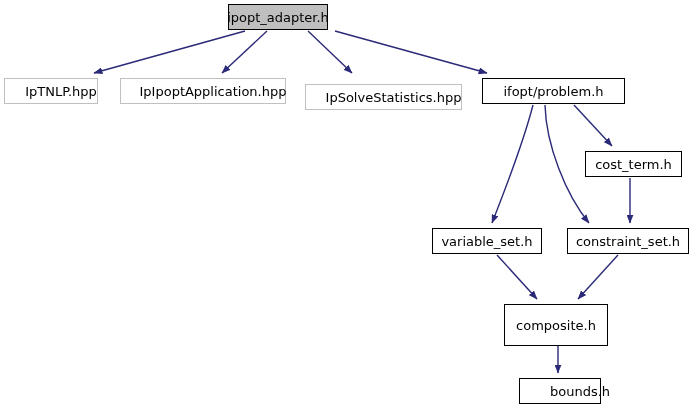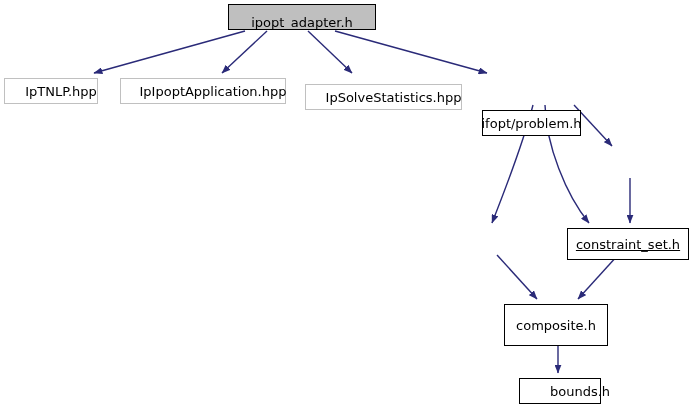--- a/index.html
+++ b/index.html
@@ -79,43 +79,49 @@
 
     <path d="M 630,178 L 630,223" fill="none" stroke="#2a2a78" stroke-width="1.4" marker-end="url(#arrowhead)"></path>
 
     <path d="M 497,255 L 537,299" fill="none" stroke="#2a2a78" stroke-width="1.4" marker-end="url(#arrowhead)"></path>
 
     <path d="M 618,255 L 578,299" fill="none" stroke="#2a2a78" stroke-width="1.4" marker-end="url(#arrowhead)"></path>
 
     <path d="M 558,331 L 558,373" fill="none" stroke="#2a2a78" stroke-width="1.4" marker-end="url(#arrowhead)"></path>
   </svg>
 
-  <div class="node root" style="left:228px; top:4px; width:148px; height:26px;align-items:flex-end;">
+  <div class="node root" style="left:228px; top:4px; width:100px; height:26px;">
     <span class="node-label">ipopt_adapter.h</span>
   </div>
 
   <div class="node external" style="left:4px; top:78px; width:94px; height:26px;">
     <span class="node-label">IpTNLP.hpp</span>
   </div>
 
   <div class="node external" style="left:120px; top:78px; width:166px; height:26px;text-align:right;">
     <span class="node-label">IpIpoptApplication.hpp</span>
   </div>
 
   <div class="node external" style="left:305px; top:78px; width:157px; height:26px;margin-top:6px;">
     <span class="node-label">IpSolveStatistics.hpp</span>
   </div>
 
-  <div class="node" style="left:482px; top:78px; width:99px; height:26px;margin-top:32px;">
+  <div class="node" style="left:482px; top:78px; width:143px; height:26px;">
     <span class="node-label">ifopt/problem.h</span>
   </div>
 
+  <div class="node" style="left:585px; top:151px; width:97px; height:26px;">
+    <span class="node-label">cost_term.h</span>
+  </div>
 
+  <div class="node" style="left:432px; top:228px; width:110px; height:26px;">
+    <span class="node-label">variable_set.h</span>
+  </div>
 
-  <div class="node" style="left:567px; top:228px; width:122px; height:32px;text-decoration:underline;">
+  <div class="node" style="left:567px; top:228px; width:122px; height:26px;">
     <span class="node-label">constraint_set.h</span>
   </div>
 
   <div class="node" style="left:504px; top:304px; width:104px; height:42px;">
     <span class="node-label">composite.h</span>
   </div>
 
   <div class="node" style="left:519px; top:378px; width:82px; height:26px;padding-left:40px;">
     <span class="node-label">bounds.h</span>
   </div>

